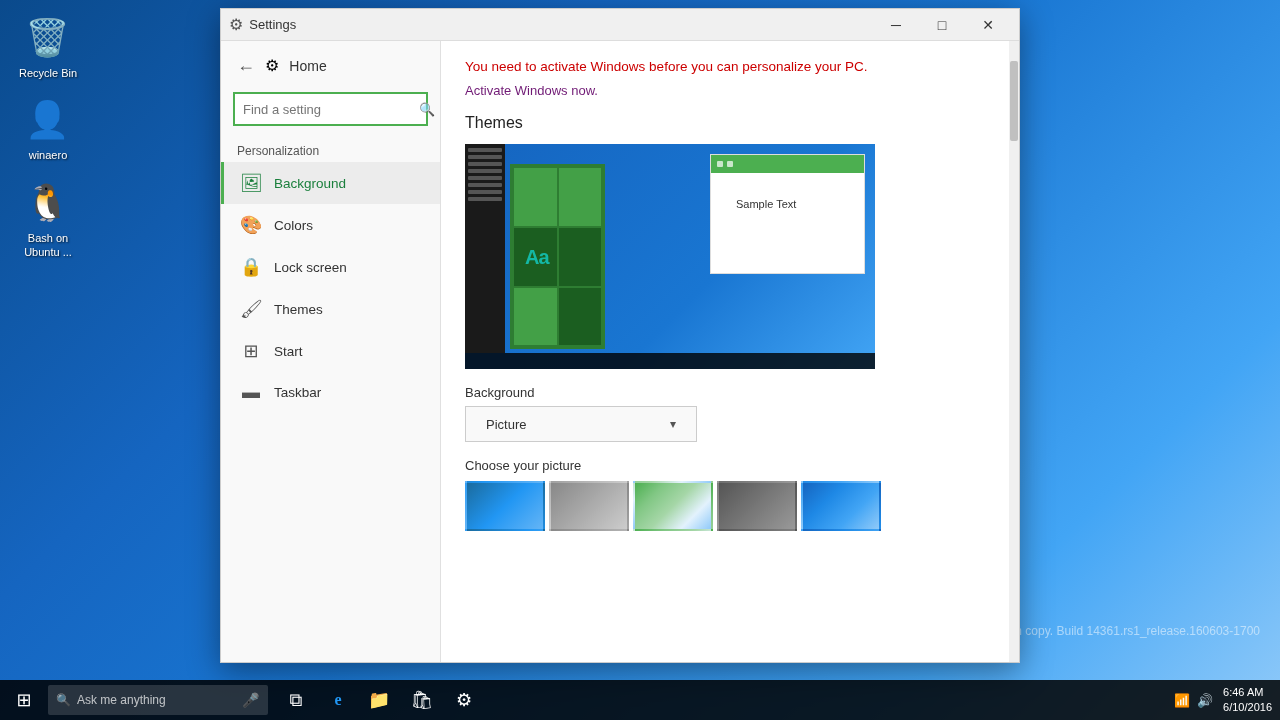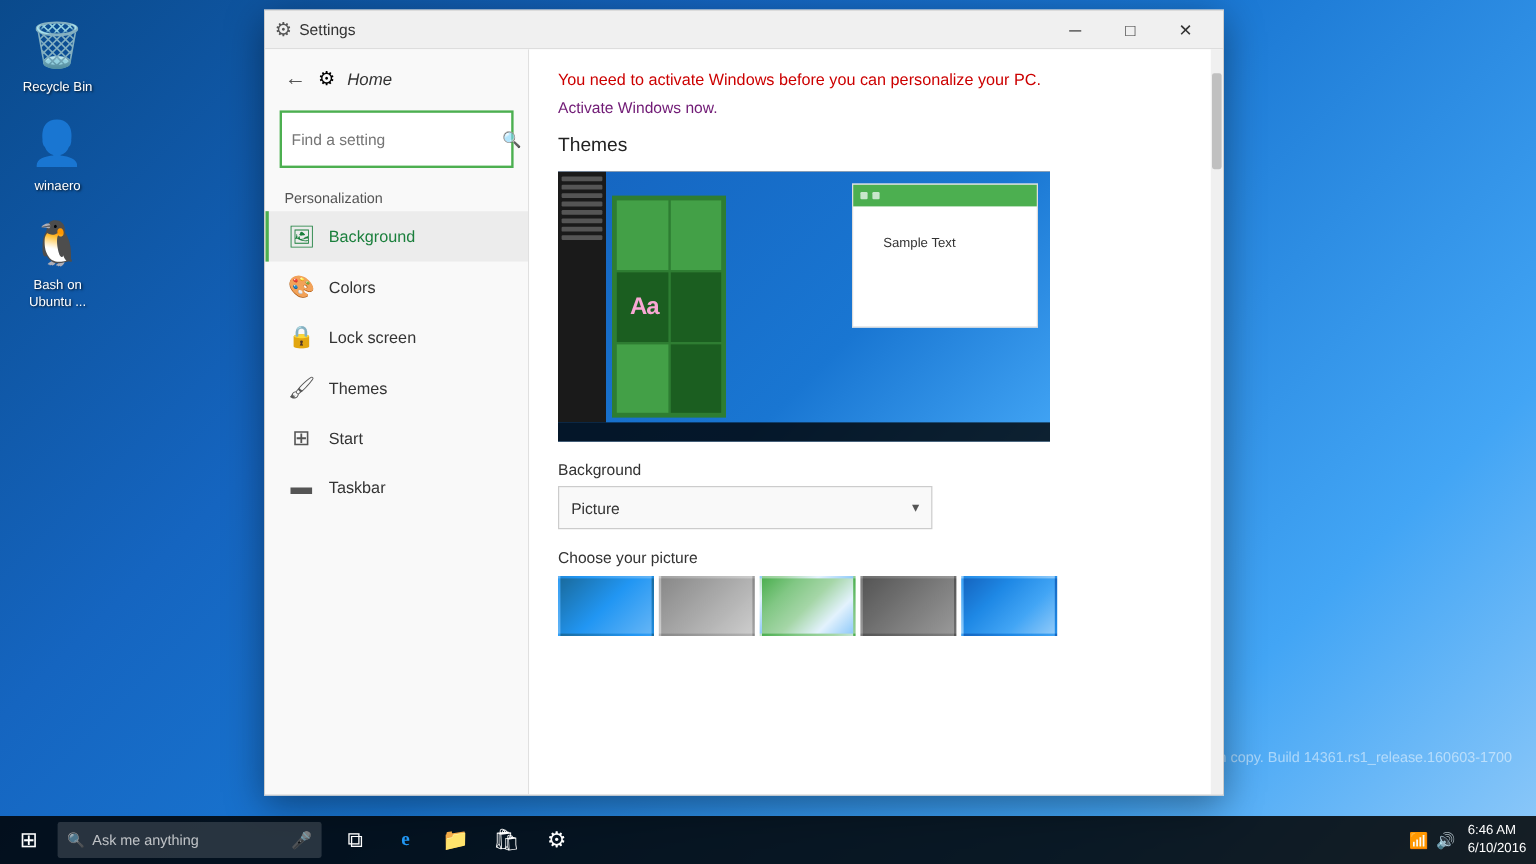--- a/index.html
+++ b/index.html
@@ -206,31 +206,30 @@
       padding: 14px 16px 10px;
       display: flex;
       align-items: center;
       gap: 10px;
       cursor: pointer;
     }
     .sidebar-home-icon { font-size: 18px; color: #555; }
     .sidebar-home-label {
       font-size: 14px;
       color: #333;
-      font-style: italic;
     }
 
     
     .sidebar-search {
       margin: 6px 12px 10px;
       display: flex;
       align-items: center;
       border: 2px solid #4caf50;
       background: #fff;
-      height: 48px;
+      height: 34px;
       padding: 0 8px;
     }
     .sidebar-search input {
       flex: 1;
       border: none;
       outline: none;
       font-size: 13px;
       color: #666;
       background: transparent;
     }
@@ -357,21 +356,21 @@
     .preview-tile {
       flex: 1;
       background: #43a047;
     }
     .preview-tile.dark { background: #1b5e20; }
     .preview-aa {
       position: absolute;
       left: 60px;
       top: 50%;
       transform: translateY(-50%);
-      color: #f9a8d4;
+      color: #14b8a6;
       font-size: 20px;
       font-weight: bold;
       letter-spacing: -1px;
     }
     
     .preview-window {
       position: absolute;
       right: 10px;
       top: 10px;
       width: 155px;
@@ -399,27 +398,27 @@
       color: #333;
     }
 
     
     .field-label {
       font-size: 13px;
       color: #333;
       margin-bottom: 6px;
     }
     .dropdown-select {
-      width: 312px;
+      width: 232px;
       height: 36px;
       border: 1px solid #ccc;
       background: #f9f9f9;
       display: flex;
       align-items: center;
-      padding: 0 10px;
+      padding: 0 20px;
       cursor: pointer;
       margin-bottom: 16px;
       font-size: 13px;
       color: #333;
       justify-content: space-between;
     }
     .dropdown-arrow { font-size: 12px; color: #555; }
 
     
     .pictures-label {

